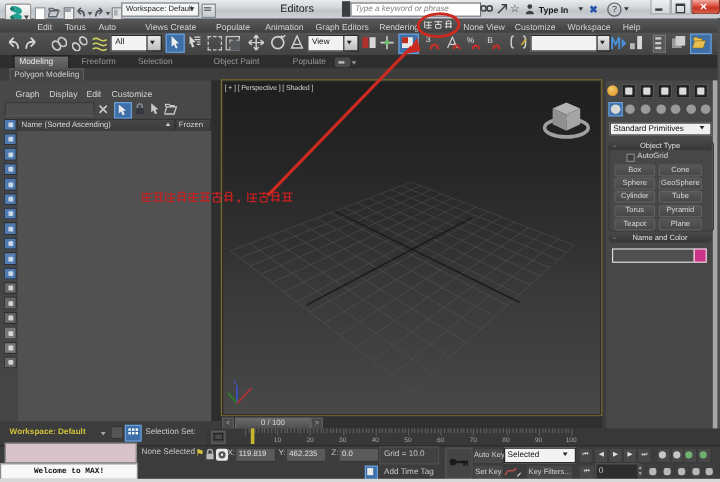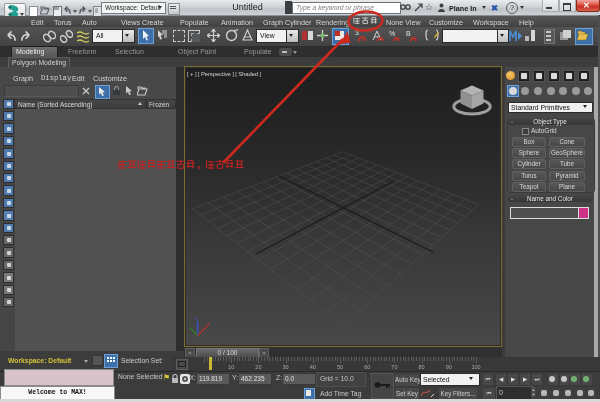--- a/index.html
+++ b/index.html
@@ -40,60 +40,60 @@
     </svg>
 <div class="abs" style="left:88px;top:10px;width:0;height:0;border-left:2px solid transparent;border-right:2px solid transparent;border-top:3px solid #555;"></div>
 <div class="abs" style="left:93px;top:6px;width:7px;height:9px;background:#dfe1e3;border:1px solid #80858a;"></div>
 <div class="abs" style="left:95px;top:8px;width:3px;height:5px;background:#aab0b5;"></div>
 
 <div class="abs" style="left:101px;top:2px;width:60px;height:10px;background:#f4f5f5;border:1px solid #767b80;font-size:6.4px;color:#222;line-height:10px;padding-left:3px;white-space:nowrap;">Workspace: Default</div>
 <div class="abs" style="left:158px;top:6px;width:0;height:0;border-left:2px solid transparent;border-right:2px solid transparent;border-top:3px solid #333;"></div>
 <div class="abs" style="left:168px;top:3px;width:10px;height:10px;background:linear-gradient(#e8eaec,#c6cacd);border:1px solid #888d92;"></div>
 <div class="abs" style="left:170px;top:6px;width:6px;height:1px;background:#555;box-shadow:0 2px 0 #555;"></div>
 
-<div class="abs" style="left:205px;top:1.5px;width:85px;text-align:center;font-size:9px;color:#1c1c1c;">Untitled</div>
+<div class="abs" style="left:205px;top:1.5px;width:85px;text-align:center;font-size:9px;color:#1c1c1c;">Editors</div>
 
 <div class="abs" style="left:285px;top:1px;width:7px;height:13px;background:#3a3e42;"></div>
 <div class="abs" style="left:292px;top:2px;width:104px;height:10px;background:#ffffff;border:1px solid #6e7378;font-size:6.8px;font-style:italic;color:#808080;line-height:10px;padding-left:3px;white-space:nowrap;">Type a keyword or phrase</div>
 
 <svg class="abs" style="left:400px;top:3px;" width="11" height="9" viewBox="0 0 11 9">
       <circle cx="3" cy="4" r="2.2" fill="none" stroke="#3c4044" stroke-width="1.3"></circle>
       <circle cx="8" cy="4" r="2.2" fill="none" stroke="#3c4044" stroke-width="1.3"></circle>
       <path d="M5.2 4 h0.8" stroke="#3c4044"></path>
     </svg>
 <svg class="abs" style="left:414px;top:3px;" width="9" height="9" viewBox="0 0 9 9">
       <path d="M1 8 L8 1 M4 1 h4 v4" stroke="#3c4044" stroke-width="1.2" fill="none"></path>
     </svg>
 <div class="abs" style="left:425px;top:2px;font-size:9px;color:#3c4044;">☆</div>
 <svg class="abs" style="left:437px;top:3px;" width="9" height="9" viewBox="0 0 9 9">
       <circle cx="4.5" cy="2.5" r="2" fill="#3c4044"></circle>
       <path d="M1 9 C1 5 8 5 8 9 Z" fill="#3c4044"></path>
     </svg>
-<div class="abs" style="left:449px;top:3.5px;font-size:7.2px;font-weight:bold;color:#1a1a1a;white-space:nowrap;">Plane In</div>
+<div class="abs" style="left:449px;top:3.5px;font-size:7.2px;font-weight:bold;color:#1a1a1a;white-space:nowrap;">Type In</div>
 <div class="abs" style="left:482px;top:6px;width:0;height:0;border-left:2px solid transparent;border-right:2px solid transparent;border-top:3px solid #333;"></div>
 <div class="abs" style="left:491px;top:2.5px;font-size:8.5px;font-weight:bold;color:#2855a8;">✖</div>
 <div class="abs" style="left:506px;top:2px;width:10px;height:10px;border:1px solid #5a5f64;border-radius:6px;font-size:7.5px;color:#333;text-align:center;line-height:10px;">?</div>
 <div class="abs" style="left:520px;top:6px;width:0;height:0;border-left:2px solid transparent;border-right:2px solid transparent;border-top:3px solid #333;"></div>
 
 <div class="abs" style="left:542px;top:0px;width:15px;height:11px;background:linear-gradient(#eef0f2,#d3d6d9);border:1px solid #aaaeb3;border-top:none;"></div>
 <div class="abs" style="left:546px;top:7px;width:6px;height:2px;background:#3a3a3a;"></div>
 <div class="abs" style="left:559px;top:0px;width:15px;height:11px;background:linear-gradient(#eef0f2,#d3d6d9);border:1px solid #aaaeb3;border-top:none;"></div>
 <div class="abs" style="left:563px;top:2.5px;width:6px;height:5px;border:1px solid #3a3a3a;border-top-width:2px;"></div>
 <div class="abs" style="left:576px;top:0px;width:22px;height:11px;background:linear-gradient(#f0a9a2 0%,#dd4f3e 45%,#c33422 60%,#d8604f 100%);border:1px solid #8a2a1d;border-top:none;border-radius:0 0 3px 3px;"></div>
 <div class="abs" style="left:583px;top:0.5px;font-size:8px;font-weight:bold;color:#fff;">✕</div>
 
 <div class="abs" style="left:0;top:16px;width:600px;height:11px;background:linear-gradient(#585858,#414141);border-bottom:1px solid #2c2c2c;"></div>
 <div class="abs tx" style="left:31px;top:17.5px;">Edit</div>
 <div class="abs tx" style="left:54px;top:17.5px;">Torus</div>
 <div class="abs tx" style="left:82px;top:17.5px;">Auto</div>
 <div class="abs tx" style="left:121px;top:17.5px;">Views</div>
 <div class="abs tx" style="left:142px;top:17.5px;">Create</div>
 <div class="abs tx" style="left:180px;top:17.5px;">Populate</div>
 <div class="abs tx" style="left:221px;top:17.5px;">Animation</div>
-<div class="abs tx" style="left:263px;top:17.5px;">Graph Cylinder</div>
+<div class="abs tx" style="left:263px;top:17.5px;">Graph Editors</div>
 <div class="abs tx" style="left:316px;top:17.5px;">Rendering</div>
 <svg class="abs" style="left:0;top:0;" width="600" height="402" viewBox="0 0 600 402">
       <path d="M354.8 18.6H359.8 M354.8 21.1H359.8 M353.9 17.5V23.3 M357.3 18.6V23.6 M354.8 23.4H359.5 M362.0 18.1H368.4 M365.2 17.2V20.4 M363.0 20.4H367.4 M363.0 20.4V23.6 M367.4 20.4V23.6 M363.0 23.6H367.4 M372.0 17.5V23.6 M375.6 17.5V23.6 M370.9 19.7H376.7 M370.9 22.2H376.7 M372.4 17.5H375.2" stroke="#d8d8d8" stroke-width="0.85" fill="none"></path>
     </svg>
 <div class="abs tx" style="left:386px;top:17.5px;">None View</div>
 <div class="abs tx" style="left:429px;top:17.5px;">Customize</div>
 <div class="abs tx" style="left:473px;top:17.5px;">Workspace</div>
 <div class="abs tx" style="left:519px;top:17.5px;">Help</div>
 
 <div class="abs" style="left:0;top:27px;width:600px;height:19px;background:linear-gradient(#535353,#424242);border-bottom:1px solid #303030;"></div>
@@ -209,21 +209,21 @@
 <div class="abs" style="left:279px;top:48px;width:13px;height:8px;background:#4a4a4a;border-radius:2px;"></div>
 <div class="abs" style="left:282px;top:51px;width:5px;height:2px;background:#bbb;"></div>
 <div class="abs" style="left:293px;top:50.5px;width:0;height:0;border-left:2px solid transparent;border-right:2px solid transparent;border-top:3px solid #999;"></div>
 
 <div class="abs" style="left:0;top:57px;width:600px;height:10px;background:#3d3d3d;"></div>
 <div class="abs" style="left:8px;top:57px;width:62px;height:10px;background:#454545;border:1px solid #5e5e5e;border-bottom:none;box-sizing:border-box;font-size:6.8px;color:#d0d0d0;line-height:10px;text-align:center;white-space:nowrap;">Polygon Modeling</div>
 
 <div class="abs" style="left:0;top:67px;width:176px;height:284px;background:#484848;"></div>
 <div class="abs" style="left:176px;top:67px;width:8px;height:284px;background:#2d2d2d;"></div>
 <div class="abs tx" style="left:13px;top:73.5px;">Graph</div>
-<div class="abs tx" style="left:41px;top:73.5px;font-family:Liberation Mono, monospace;">Display</div>
+<div class="abs tx" style="left:41px;top:73.5px;">Display</div>
 <div class="abs tx" style="left:72px;top:73.5px;">Edit</div>
 <div class="abs tx" style="left:93px;top:73.5px;">Customize</div>
 
 <div class="abs" style="left:4px;top:85px;width:73px;height:10px;background:#4e4e4e;border:1px solid #3a3a3a;border-bottom-color:#5a5a5a;"></div>
 <svg class="abs" style="left:82px;top:87px;" width="8" height="8" viewBox="0 0 8 8">
       <path d="M1 1 L7 7 M7 1 L1 7" stroke="#c8c8c8" stroke-width="1.4"></path>
     </svg>
 <div class="abs" style="left:95px;top:84.5px;width:13px;height:12px;background:#3d6fa8;border:1px solid #6d9fd8;"></div>
 <svg class="abs" style="left:98px;top:86.5px;" width="8" height="9" viewBox="0 0 8 9">
       <path d="M1 0 L7 5 L4.5 5.5 L6 8.5 L4 9 L3 6 L1 7.5 Z" fill="#e8e8e8"></path>

